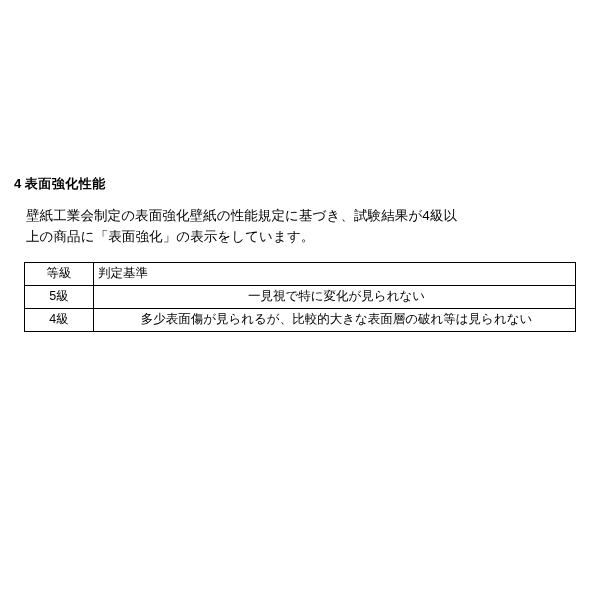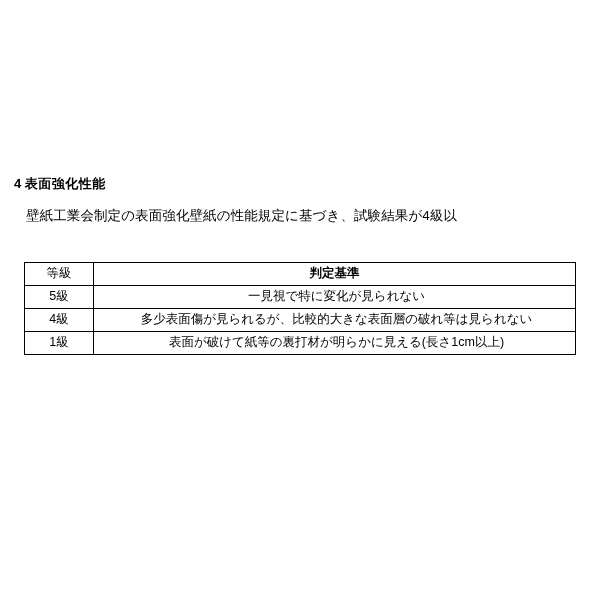--- a/index.html
+++ b/index.html
@@ -65,57 +65,53 @@
     line-height: 1.1;
     vertical-align: middle;
     margin-left: 16px;
   }
   table.grade-table th.col-grade,
   table.grade-table td.col-grade {
     width: 60px;
     text-align: center;
   }
   table.grade-table th.col-criteria {
-    text-align: center;
-    font-weight: bold;
+    text-align: left;
   }
   table.grade-table td.col-criteria {
     text-align: center;
     padding-left: 8px;
   }
 </style>
 </head>
 <body>
 
 <div class="page">
 
   <div class="section-heading">
     <span class="num">4</span><span>表面強化性能</span>
   </div>
 
   <div class="intro">
     <div class="line">壁紙工業会制定の表面強化壁紙の性能規定に基づき、試験結果が4級以</div>
+    <div class="line">上の商品に「表面強化」の表示をしています。</div>
   </div>
 
   <table class="grade-table">
     <thead>
       <tr>
         <th class="col-grade">等級</th>
         <th class="col-criteria">判定基準</th>
       </tr>
     </thead>
     <tbody>
       <tr>
         <td class="col-grade">5級</td>
         <td class="col-criteria">一見視で特に変化が見られない</td>
       </tr>
       <tr>
         <td class="col-grade">4級</td>
         <td class="col-criteria">多少表面傷が見られるが、比較的大きな表面層の破れ等は見られない</td>
       </tr>
-      <tr>
-        <td class="col-grade">1級</td>
-        <td class="col-criteria">表面が破けて紙等の裏打材が明らかに見える(長さ1cm以上)</td>
-      </tr>
     </tbody>
   </table>
 
 </div>
 
 </body></html>

